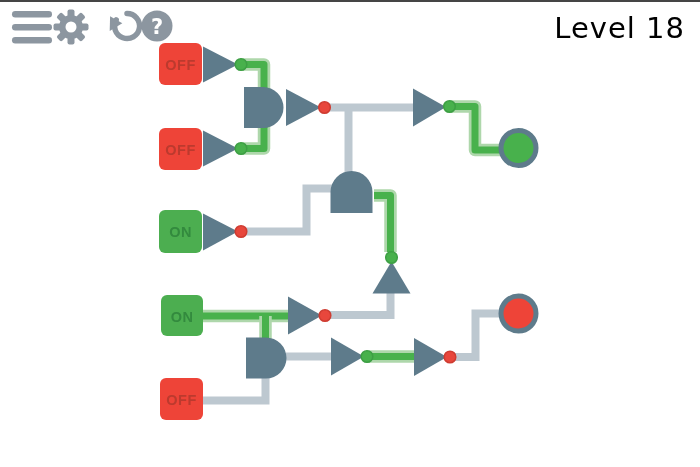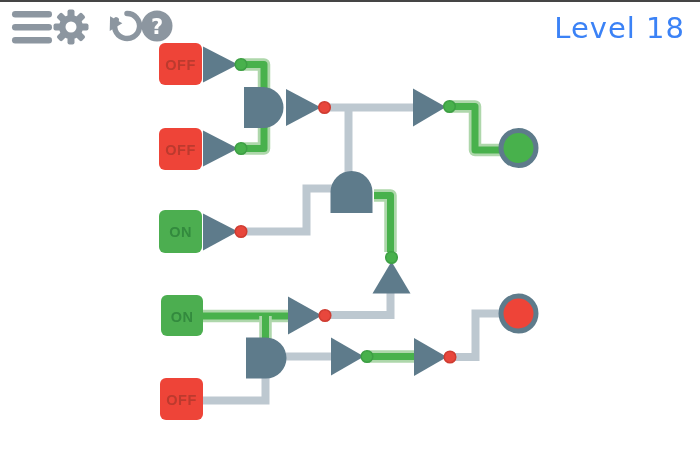--- a/index.html
+++ b/index.html
@@ -3,21 +3,21 @@
 <meta charset="utf-8">
 <style>
   html,body{margin:0;padding:0;background:#ffffff;}
   .stage{
     position:relative;width:700px;height:467px;background:#ffffff;
     overflow:hidden;font-family:"Liberation Sans", sans-serif;
   }
   .top-line{position:absolute;left:0;top:0;width:700px;height:2px;background:#454545;}
   .level-label{
     position:absolute;top:11px;right:15px;
-    font-size:29px;color:#3b82f6;letter-spacing:1px;font-weight:normal;
+    font-size:29px;color:#000000;letter-spacing:1px;font-weight:normal;
     font-family:"DejaVu Sans","Liberation Sans",sans-serif;
     margin-left:36px;
   }
   .circuit-svg{position:absolute;left:0;top:0;}
   svg text.switch-label{
     font-family:"Liberation Sans",sans-serif;font-size:14.5px;font-weight:bold;letter-spacing:0.5px;
   }
   svg text.help-glyph{
     font-family:"DejaVu Sans","Liberation Sans",sans-serif;font-size:21px;font-weight:bold;fill:#ffffff;
   }

